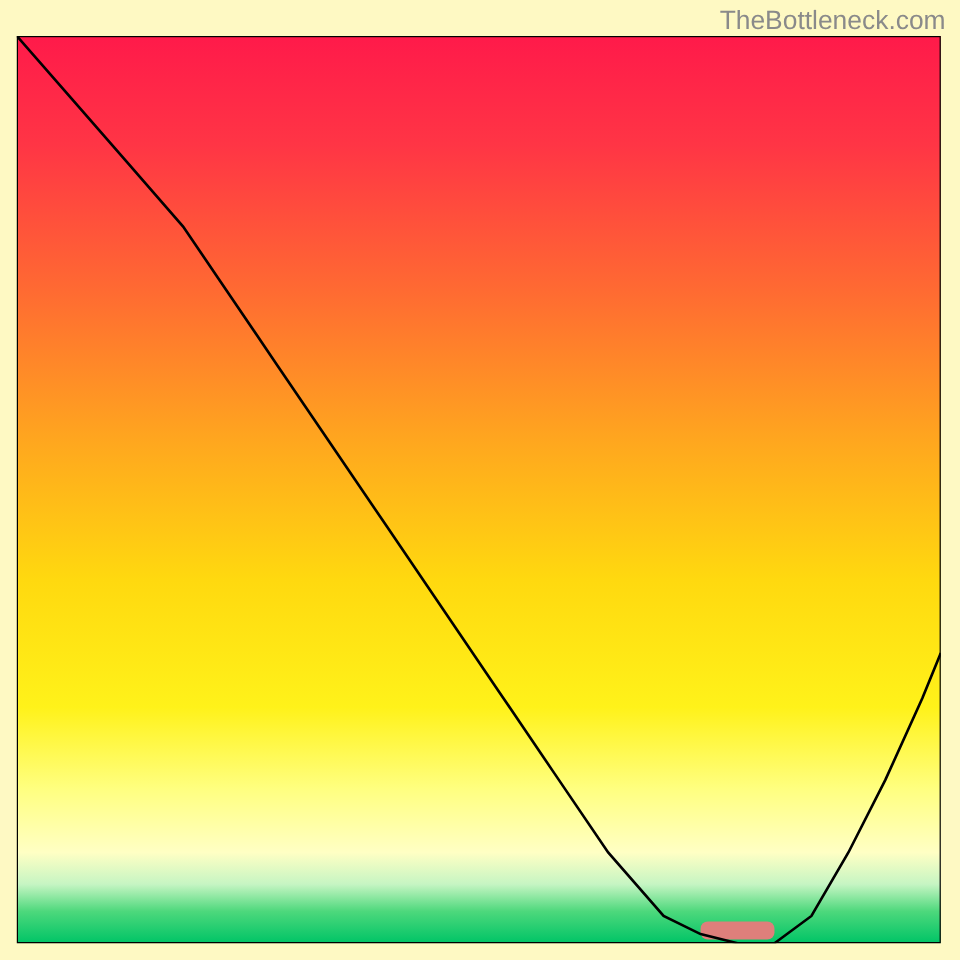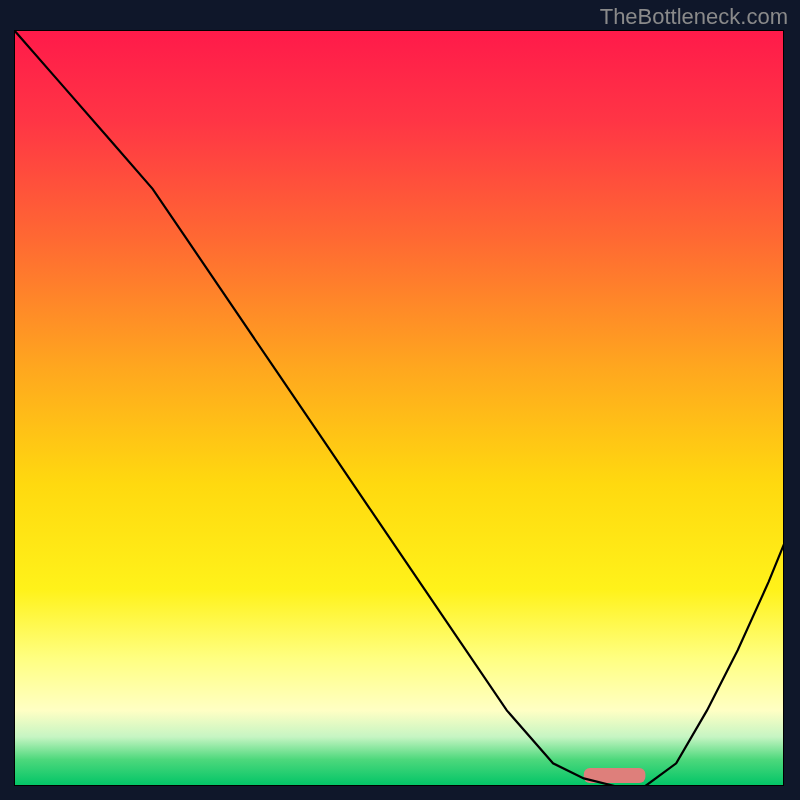--- a/index.html
+++ b/index.html
@@ -8,21 +8,21 @@
     width: 800px;
     height: 800px;
     overflow: hidden;
     font-family: Arial, Helvetica, sans-serif;
     background: #ffffff;
   }
   .outer {
     position: relative;
     width: 800px;
     height: 800px;
-    background: #0f172a;
+    background: #fef9c3;
   }
   .watermark {
     position: absolute;
     top: 4px;
     right: 12px;
     font-size: 22px;
     font-weight: 400;
     color: #8a8a8a;
     font-family: Arial, Helvetica, sans-serif;
     letter-spacing: 0px;

